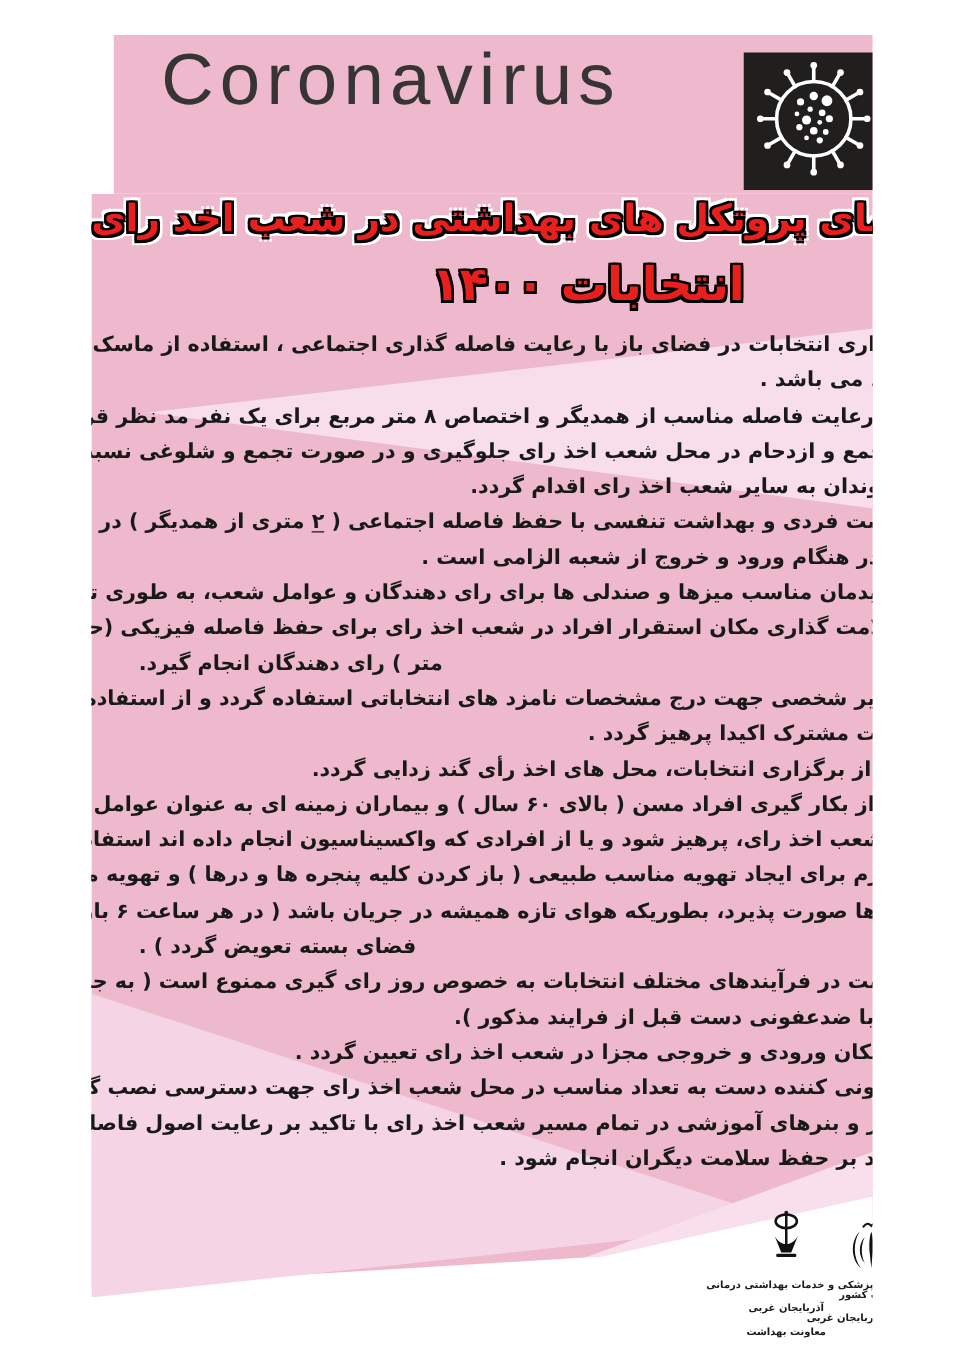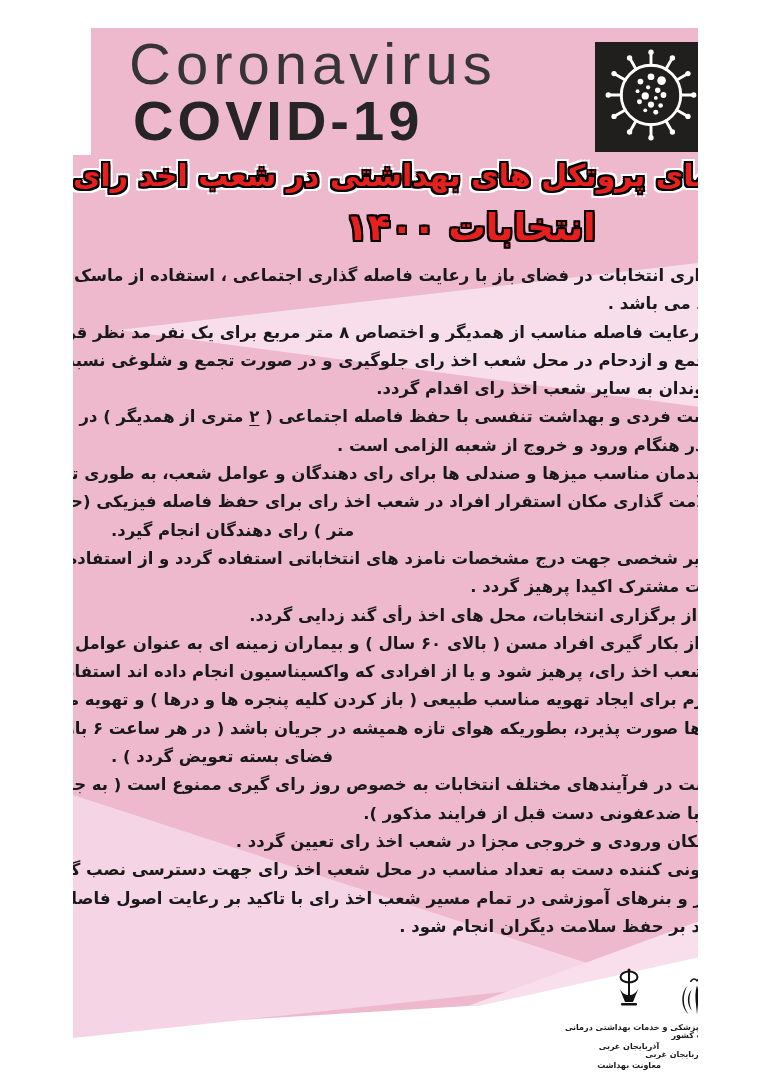--- a/index.html
+++ b/index.html
@@ -63,21 +63,20 @@
   <div class="abs banner-notch"></div>
   <div class="abs yellow-line"></div>
   <div class="abs body-pink"></div>
   <div class="abs white-col"></div>
   <div class="abs tri-light-1"></div>
   <div class="abs tri-light-2"></div>
   <div class="abs tri-light-3"></div>
   <div class="abs white-wedge"></div>
 
   <div class="abs corona-light">Coronavirus</div>
-  <div class="abs covid-bold">COVID-19</div>
 
   <div class="abs virus-box">
     <span>
       <svg viewBox="0 0 100 100">
         <g stroke="#ffffff" stroke-width="3" stroke-linecap="round">
           <line x1="81" y1="50" x2="92" y2="50"></line>
             <line x1="76.8" y1="65.5" x2="86.4" y2="71"></line>
           <line x1="65.5" y1="76.8" x2="71" y2="86.4"></line>
             <line x1="50" y1="81" x2="50" y2="92"></line>
           <line x1="34.5" y1="76.8" x2="29" y2="86.4"></line>

